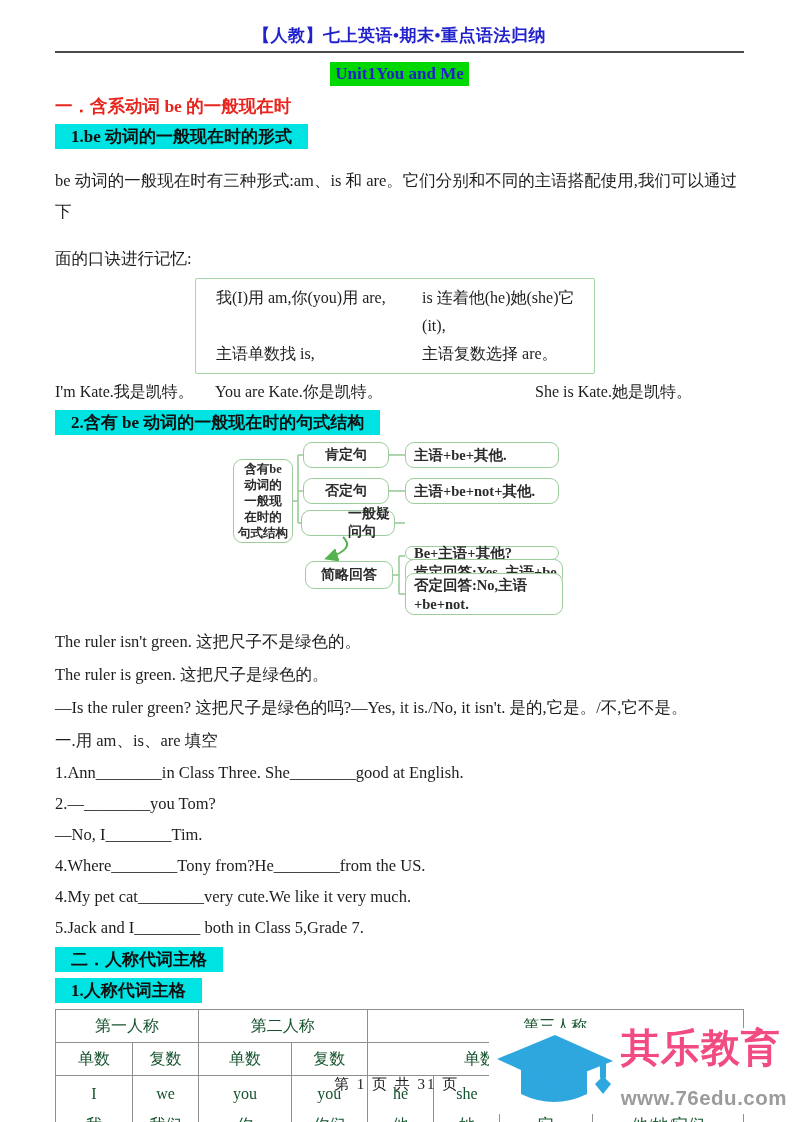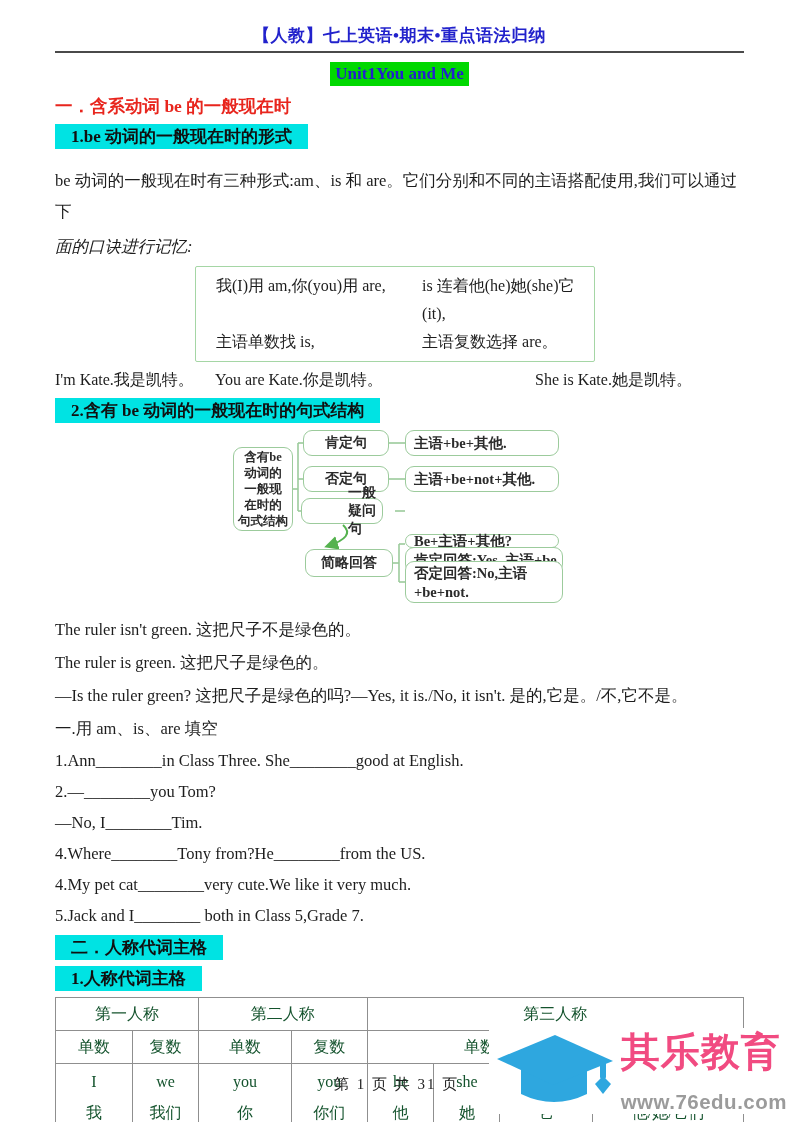--- a/index.html
+++ b/index.html
@@ -91,21 +91,21 @@
     justify-content: center;
     font-family: "Liberation Serif", "DejaVu Serif", serif;
   }
   .dbox.root {
     left: 178px; top: 22px; width: 60px; height: 84px;
     flex-direction: column; justify-content: center;
     font-size: 12.5px; line-height: 16px; font-weight: bold;
   }
   .dbox.b1 { left: 248px; top: 5px;  width: 86px; height: 26px; }
   .dbox.b2 { left: 248px; top: 41px; width: 86px; height: 26px; }
-  .dbox.b3 { left: 246px; top: 73px; width: 82px; height: 26px; padding-left: 46px; }
+  .dbox.b3 { left: 246px; top: 73px; width: 94px; height: 26px; padding-left: 46px; }
   .dbox.b4 { left: 250px; top: 124px; width: 88px; height: 28px; }
   .dbox.r { justify-content: flex-start; padding-left: 8px; font-size: 14.5px; }
   .dbox.r1 { left: 350px; top: 5px;   width: 154px; height: 26px; }
   .dbox.r2 { left: 350px; top: 41px;  width: 154px; height: 26px; }
   .dbox.r3 { left: 350px; top: 73px;  width: 154px; height: 14px; margin-top: 36px; }
   .dbox.r4 { left: 350px; top: 106px; width: 158px; height: 26px; margin-top: 16px; }
   .dbox.r5 { left: 350px; top: 136px; width: 158px; height: 42px;
              line-height: 19px; align-items: flex-start; padding-top: 2px; }
 
   .ex-line { font-size: 16.5px; line-height: 31px; }
@@ -128,21 +128,21 @@
     left: 0; right: 0; bottom: 28px;
     text-align: center;
     font-size: 15px;
     letter-spacing: 2px;
     color: #222;
   }
   .edu-logo {
     position: absolute;
     right: 6px; bottom: 8px;
     display: flex;
-    align-items: flex-end;
+    align-items: flex-start;
     z-index: 2;
     background: #fff;
   }
   .logo-text { font-family: "Liberation Sans", "DejaVu Sans", sans-serif; }
   .logo-name {
     color: #f14b81;
     font-weight: bold;
     font-size: 39px;
     line-height: 1.05;
     letter-spacing: 1px;
@@ -168,21 +168,21 @@
       <span class="unit-title">Unit1You and Me</span>
     </div>
 
     <div class="h-red">一．含系动词 be 的一般现在时</div>
 
     <div class="h-cyan-wrap">
       <span class="h-cyan">1.be 动词的一般现在时的形式</span>
     </div>
 
     <div class="body-line">be 动词的一般现在时有三种形式:am、is 和 are。它们分别和不同的主语搭配使用,我们可以通过下</div>
-    <div class="body-line" style="margin-top:4px;font-style:italic;">面的口诀进行记忆:</div>
+    <div class="body-line" style="margin-top:16px;">面的口诀进行记忆:</div>
 
     <div class="mnemonic-box">
       <div class="mnemonic-grid">
         <span>我(I)用 am,你(you)用 are,</span>
         <span>is 连着他(he)她(she)它(it),</span>
         <span>主语单数找 is,</span>
         <span>主语复数选择 are。</span>
       </div>
     </div>
 

